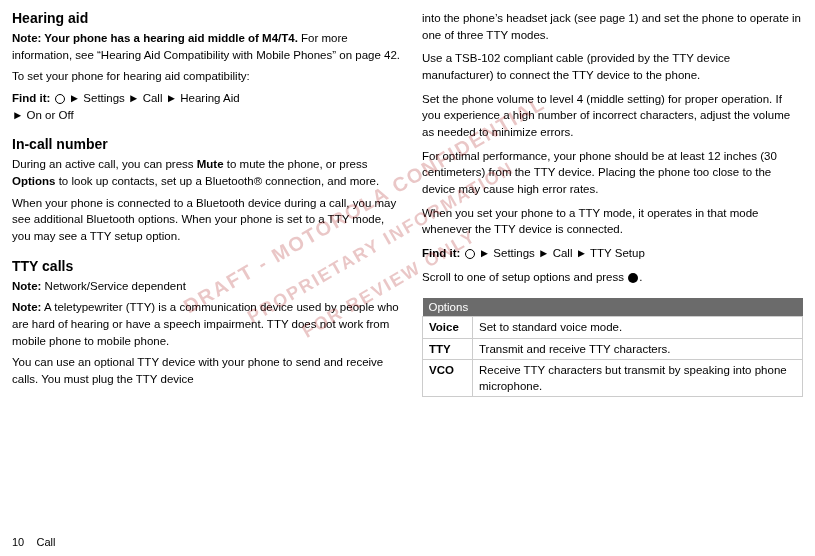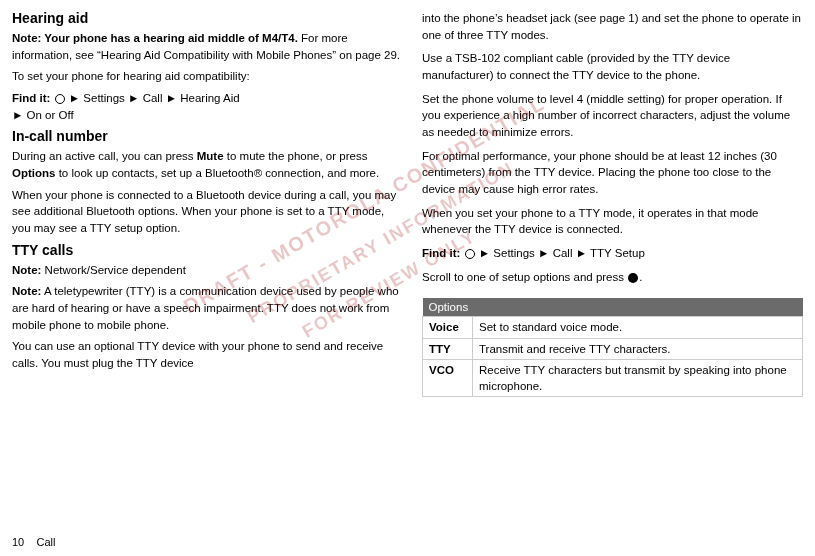--- a/index.html
+++ b/index.html
@@ -19,21 +19,21 @@
       width: 815px;
       height: 556px;
       padding: 10px 12px 10px 12px;
       gap: 20px;
     }
 
     .left-column {
       flex: 0 0 390px;
       display: flex;
       flex-direction: column;
-      gap: 0;
+      gap: 8px;
     }
 
     .right-column {
       flex: 1;
       display: flex;
       flex-direction: column;
       gap: 2px;
     }
 
     .section-title {
@@ -133,21 +133,21 @@
   </svg>
 </div>
 
 <div class="page-container">
 
   <div class="left-column">
 
     <div>
       <div class="section-title">Hearing aid</div>
       <p>
-        <span class="bold">Note: Your phone has a hearing aid middle of M4/T4.</span><span> For more information, see “Hearing Aid Compatibility with Mobile Phones” on page 29.</span>
+        <span class="bold">Note: Your phone has a hearing aid middle of M4/T4.</span><span> For more information, see “Hearing Aid Compatibility with Mobile Phones” on page 42.</span>
       </p>
       <p>To set your phone for hearing aid compatibility:</p>
       <p class="find-it">
         <span class="bold">Find it:</span>
         <span class="circle-icon"></span>
         <span> ► Settings ► Call ► Hearing Aid</span><br>
         <span>► On or Off</span>
       </p>
     </div>
 

